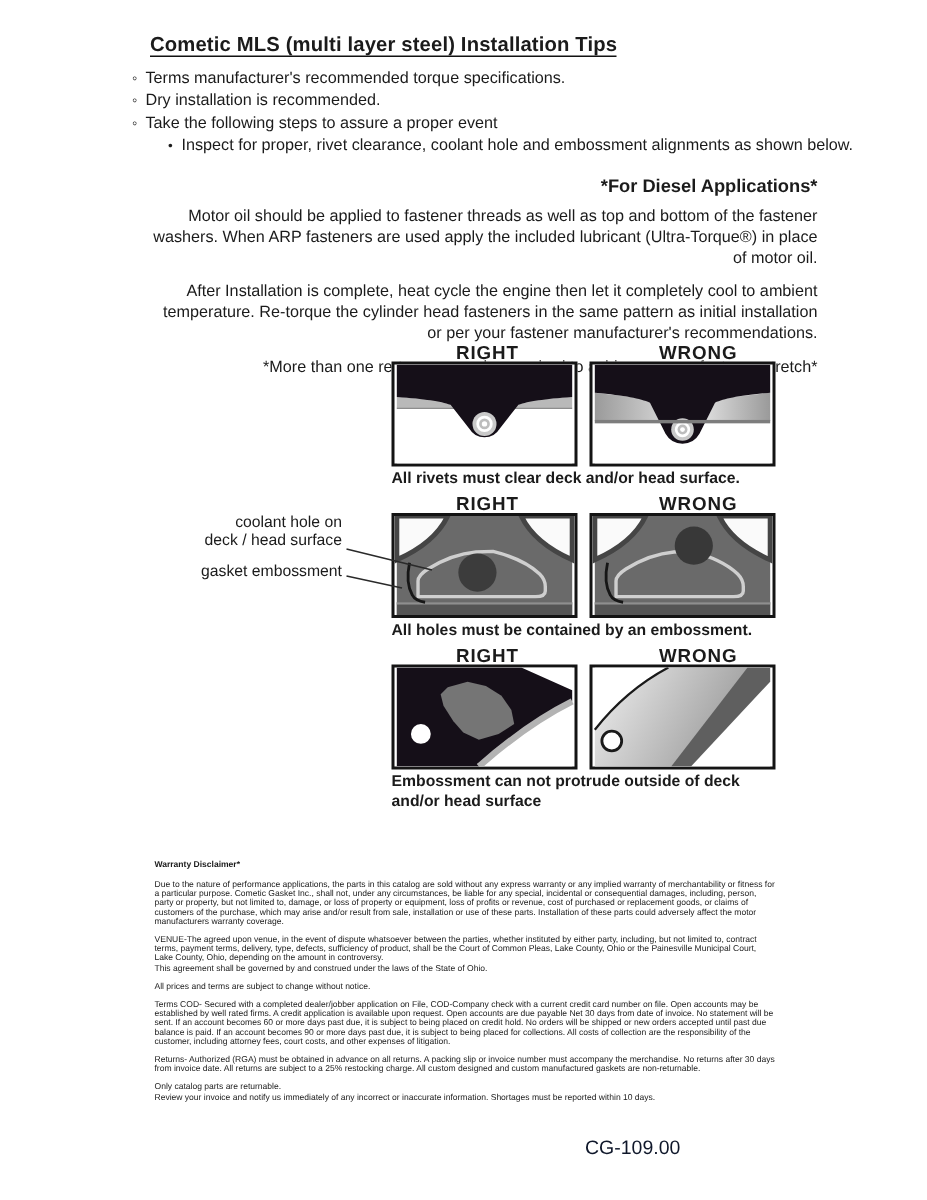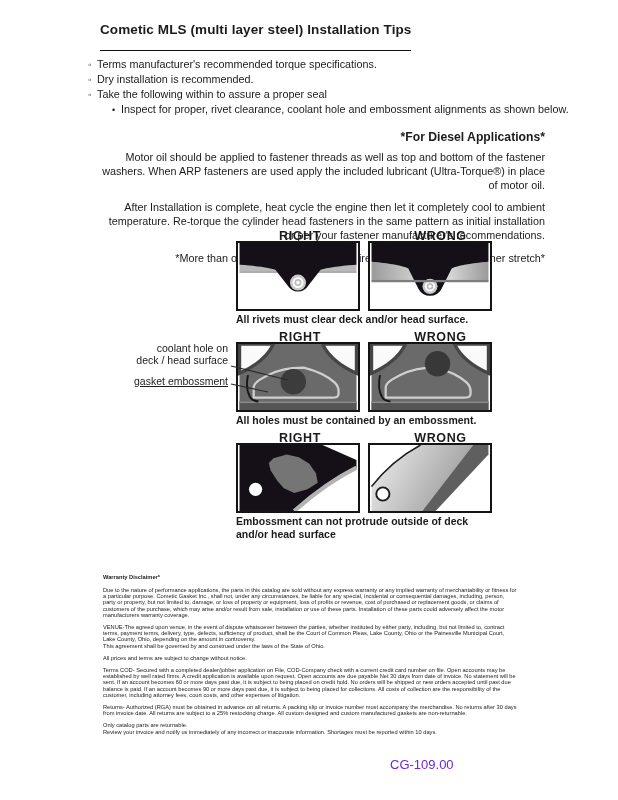--- a/index.html
+++ b/index.html
@@ -6,72 +6,72 @@
   html,body { background:#ffffff; }
   .page {
     position:relative; width:618px; height:800px; background:#ffffff;
     font-family:"Liberation Sans", sans-serif; color:#1b1b1b; overflow:hidden;
   }
   
   .top-content { position:absolute; top:0; left:0; width:618px; }
   .title {
     margin:22px 0 0 100px; display:inline-block;
     font-size:13.5px; font-weight:bold; letter-spacing:.1px;
-    border-bottom:1.5px solid #111; padding-bottom:13px;
+    border-bottom:1.5px solid #111; padding-bottom:0;
   }
   .bullets { margin:6px 0 0 88px; list-style:none; }
   .bullets li { font-size:10.8px; line-height:14px; }
   .bullets li.sub { margin-left:24px; }
   .b-ico { display:inline-block; width:9px; font-size:10px; }
   .b-ico.f { font-size:9px; }
   .diesel { margin:13px 0 0 100px; width:445px;text-align:right; }
   .diesel h2 { font-size:12.2px; font-weight:bold; margin-bottom:7px; }
   .diesel p { font-size:10.8px; line-height:13.8px; margin-bottom:9px; white-space:pre-line; }
   .diesel .note { margin-top:2px; }
   
   .figures { position:absolute; top:226px; left:0; width:618px; }
-  .fig { position:relative; }
+  .fig { position:relative;padding-left:25px; }
   .fig-labels { margin-left:236px; height:15px; }
   .fig-labels span {
     display:inline-block; width:128px; text-align:center;
     font-size:12.5px; font-weight:bold; letter-spacing:.6px;
   }
   .fig-labels span + span { margin-left:8px; }
   .fig-row { margin-left:236px; font-size:0; }
   .fig-row svg { border:2px solid #141414; background:#fff; }
   .fig-row svg + svg { margin-left:8px; }
   .fig-caption {
     margin-left:236px; font-size:10.5px; font-weight:bold; line-height:13px;
     padding-top:2px; padding-bottom:1px;
   }
   .fig3-caption { width:240px; }
   
   .ann { position:absolute; text-align:right; font-size:10.5px; line-height:11.5px; white-space:pre-line; }
   .ann1 { top:16px; right:390px; }
-  .ann2 { top:49px; right:390px;text-decoration:underline; }
+  .ann2 { top:49px; right:390px; }
   .leader-overlay { position:absolute; top:0; left:0; pointer-events:none; border:none !important; background:transparent !important; }
   
   .disclaimer { position:absolute; top:574px; left:103px; width:414px; }
   .disclaimer h3 { font-size:5.7px; font-weight:bold; margin-bottom:7px; }
   .disclaimer p { font-size:5.7px; line-height:6.2px; margin-bottom:6px; white-space:pre-line; }
   
-  .footer-code { position:absolute; top:757px; left:390px; font-size:13px; color:#6d28d9; }
+  .footer-code { position:absolute; top:757px; left:390px; font-size:13px; color:#0f172a; }
 </style>
 </head>
 <body>
 
 <div class="page">
 
   <div class="top-content">
     <div class="title">Cometic MLS (multi layer steel) Installation Tips</div>
 
     <ul class="bullets">
       <li><span class="b-ico o">◦</span><span>Terms manufacturer's recommended torque specifications.</span></li>
       <li><span class="b-ico o">◦</span><span>Dry installation is recommended.</span></li>
-      <li><span class="b-ico o">◦</span><span>Take the following within to assure a proper seal</span></li>
+      <li><span class="b-ico o">◦</span><span>Take the following steps to assure a proper event</span></li>
       <li class="sub"><span class="b-ico f">•</span><span>Inspect for proper, rivet clearance, coolant hole and embossment alignments as shown below.</span></li>
     </ul>
 
     <div class="diesel">
       <h2>*For Diesel Applications*</h2>
       <p>Motor oil should be applied to fastener threads as well as top and bottom of the fastener washers. When ARP fasteners are used apply the included lubricant (Ultra-Torque®) in place of motor oil.</p>
       <p>After Installation is complete, heat cycle the engine then let it completely cool to ambient temperature. Re-torque the cylinder head fasteners in the same pattern as initial installation or per your fastener manufacturer's recommendations.</p>
       <p class="note">*More than one re-torque may be required to achieve proper fastener stretch*</p>
     </div>
   </div>

